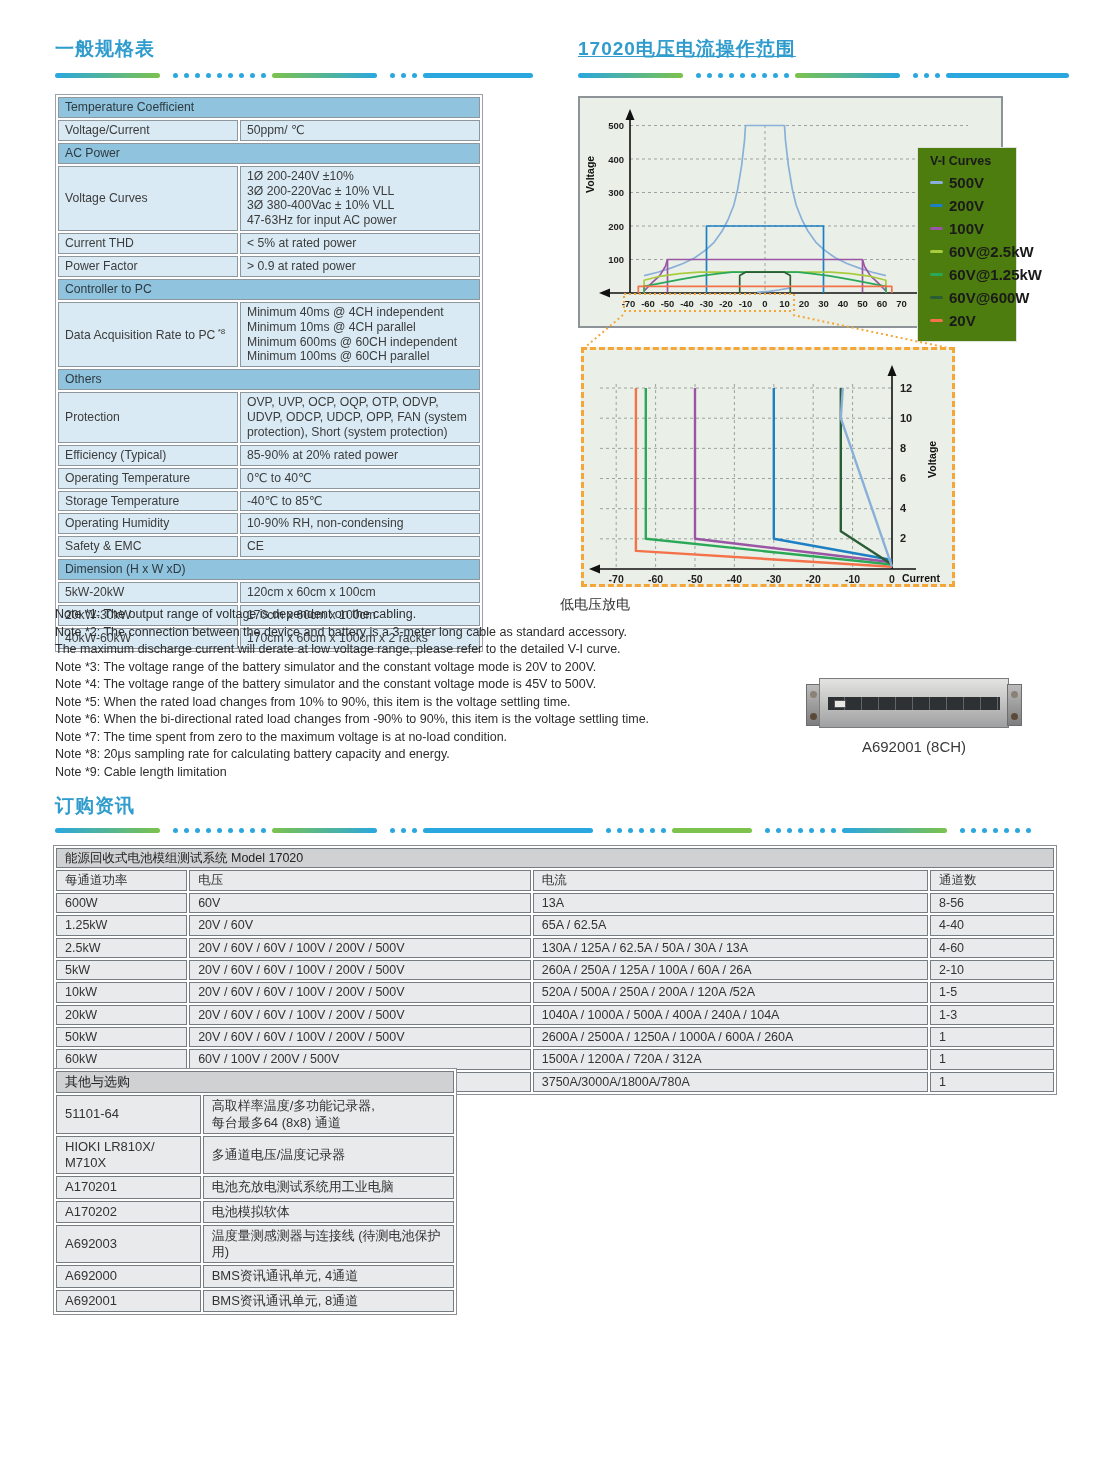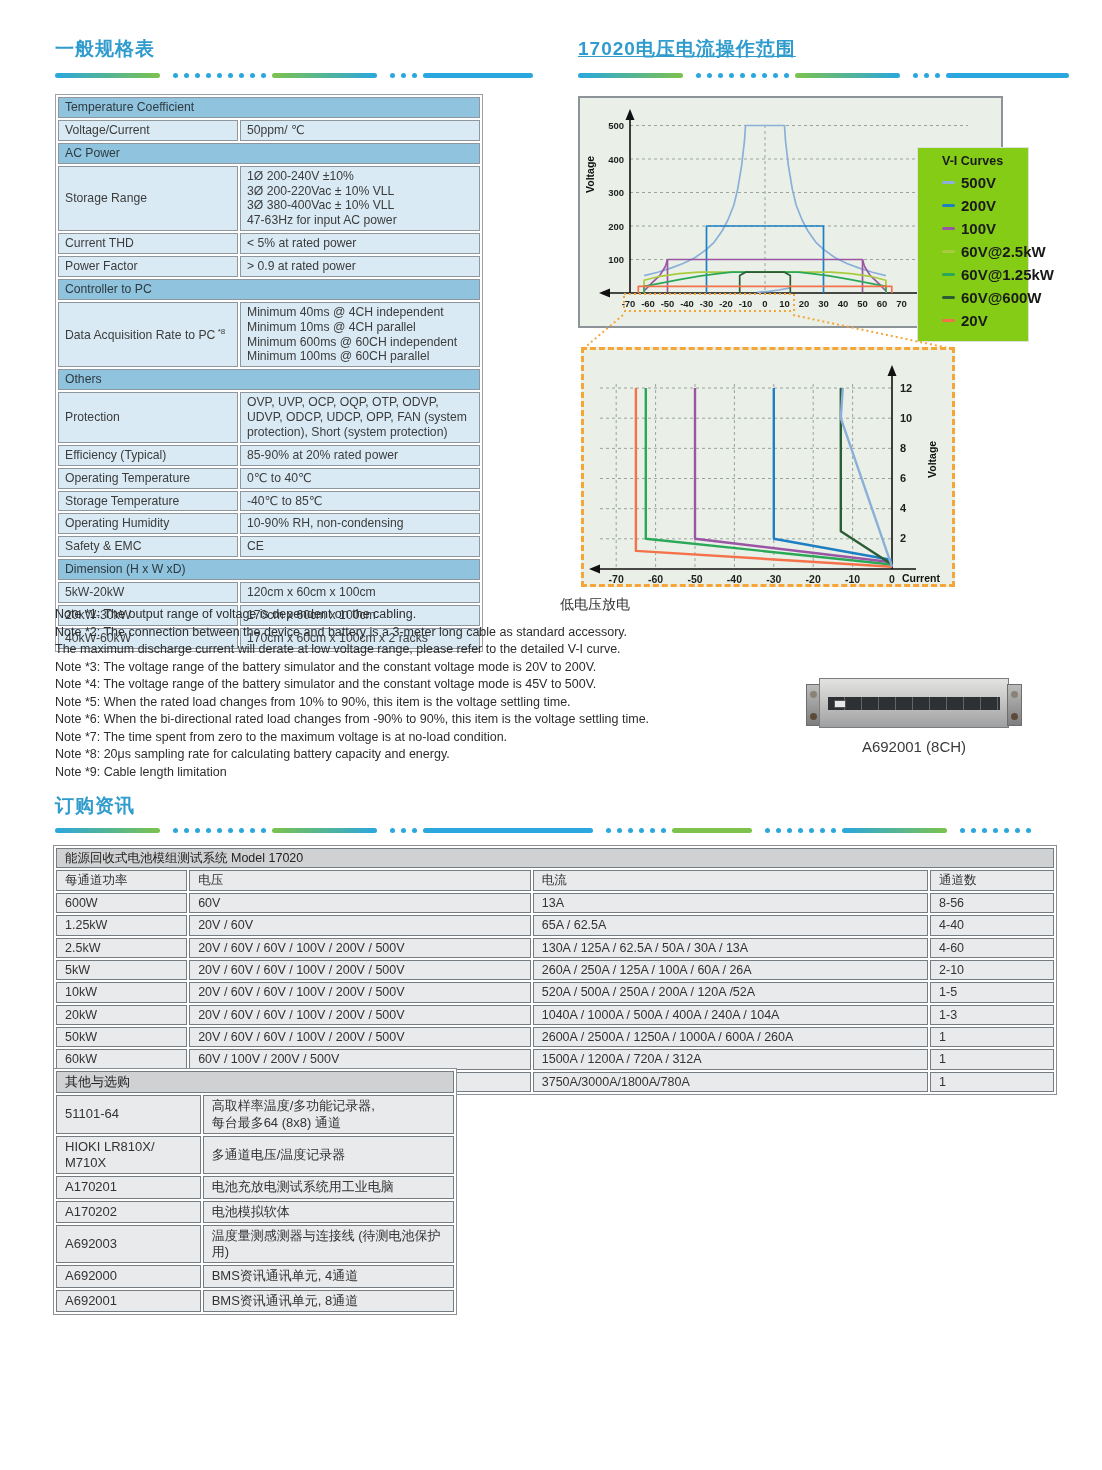--- a/index.html
+++ b/index.html
@@ -21,21 +21,21 @@
 
   
   .notes{position:absolute;left:55px;top:606px;width:735px;font-size:12.5px;line-height:1.4;color:#2d2d2d;}
 
   
   .chartbox1{position:absolute;left:578px;top:96px;width:421px;height:228px;background:#eaf0e7;border:2px solid #8d9499;}
   .chartbox2{position:absolute;left:581px;top:347px;width:368px;height:234px;background:#eaf0e7;border:3px dashed #f5a637;}
   .caption2{position:absolute;left:560px;top:596px;font-size:14px;color:#333;}
   svg text.tick{font-family:"Liberation Sans",sans-serif;font-size:9.5px;font-weight:bold;fill:#1f1f1f;}
   svg text.axlab{font-family:"Liberation Sans",sans-serif;font-size:10.5px;font-weight:bold;fill:#111;}
-  .legend{position:absolute;left:338px;top:50px;width:80px;background:#84cc16;padding:6px 6px 6px 24px;box-shadow:0 0 0 1px #e0e0e0;}
+  .legend{position:absolute;left:338px;top:50px;width:80px;background:#4d7c0f;padding:6px 6px 6px 12px;box-shadow:0 0 0 1px #e0e0e0;}
   .legend-title{font-size:12.5px;font-weight:bold;color:#1a1a1a;margin-bottom:6px;}
   .legend-item{display:flex;align-items:center;margin:6px 0;}
   .legend-swatch{width:13px;height:3px;border-radius:2px;margin-right:6px;flex:none;}
   .legend-label{font-size:15px;font-weight:bold;color:#1a1a1a;white-space:nowrap;}
   .connectors{position:absolute;left:575px;top:309px;width:440px;height:42px;}
 
   
   .device{position:absolute;left:806px;top:678px;width:216px;height:52px;}
   .dev-ear{position:absolute;top:6px;width:13px;height:40px;background:linear-gradient(#bcbcbc,#7e7e80);border:1px solid #6d6d6f;}
   .dev-ear .screw{position:absolute;left:3px;bottom:5px;width:7px;height:7px;border-radius:50%;background:#5c4a39;box-shadow:0 -22px 0 #8a8276;}
@@ -86,21 +86,21 @@
           <td colspan="2" class="section">Temperature Coefficient</td>
         </tr>
         <tr>
           <td>Voltage/Current</td>
           <td>50ppm/ ℃</td>
         </tr>
         <tr>
           <td colspan="2" class="section">AC Power</td>
         </tr>
         <tr>
-          <td>Storage Range</td>
+          <td>Voltage Curves</td>
           <td>1Ø 200-240V ±10%<br>3Ø 200-220Vac ± 10% VLL<br>3Ø 380-400Vac ± 10% VLL<br>47-63Hz for input AC power</td>
         </tr>
         <tr>
           <td>Current THD</td>
           <td>&lt; 5% at rated power</td>
         </tr>
         <tr>
           <td>Power Factor</td>
           <td>&gt; 0.9 at rated power</td>
         </tr>

